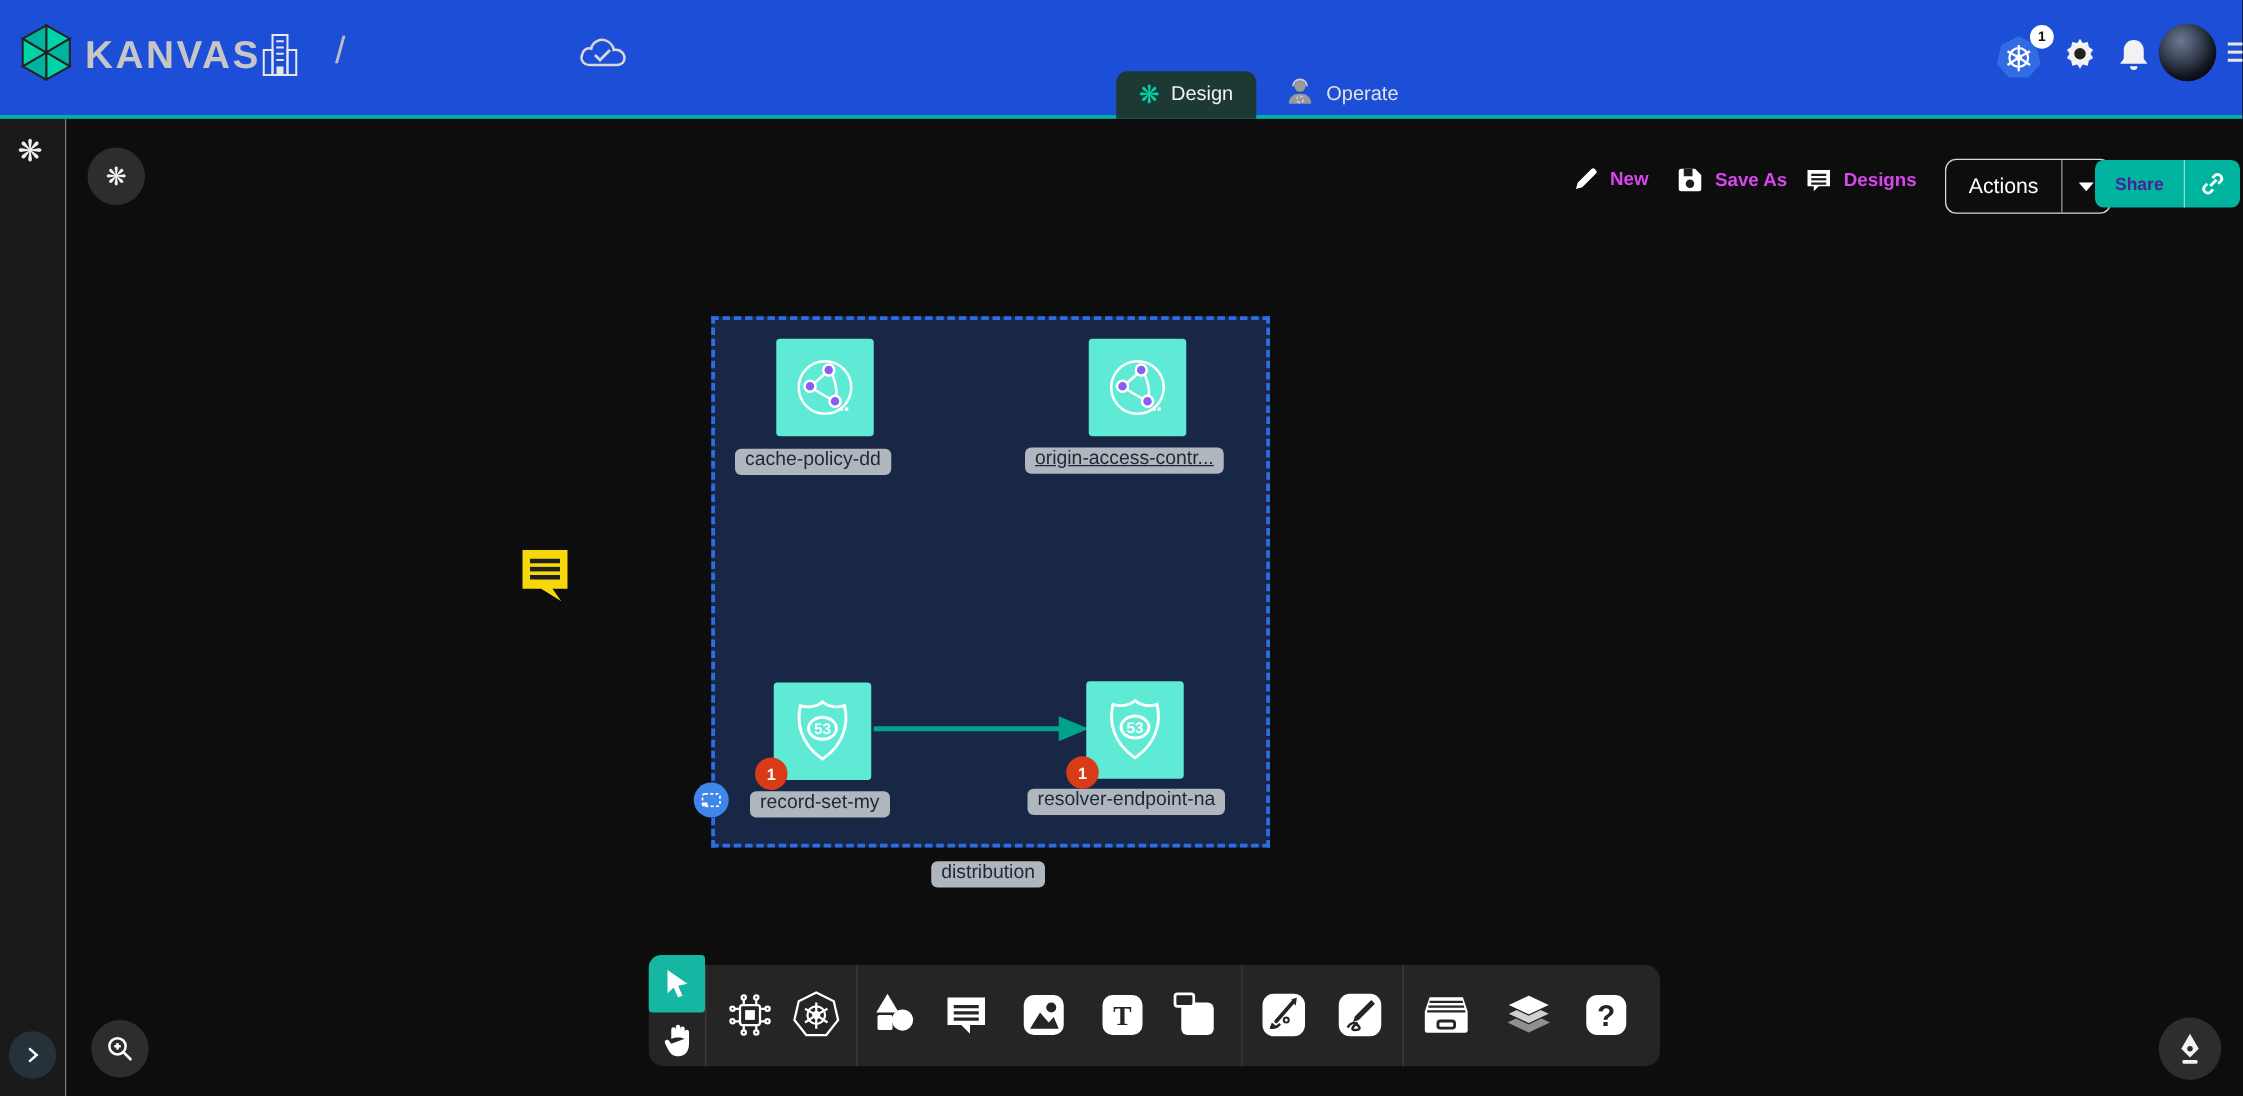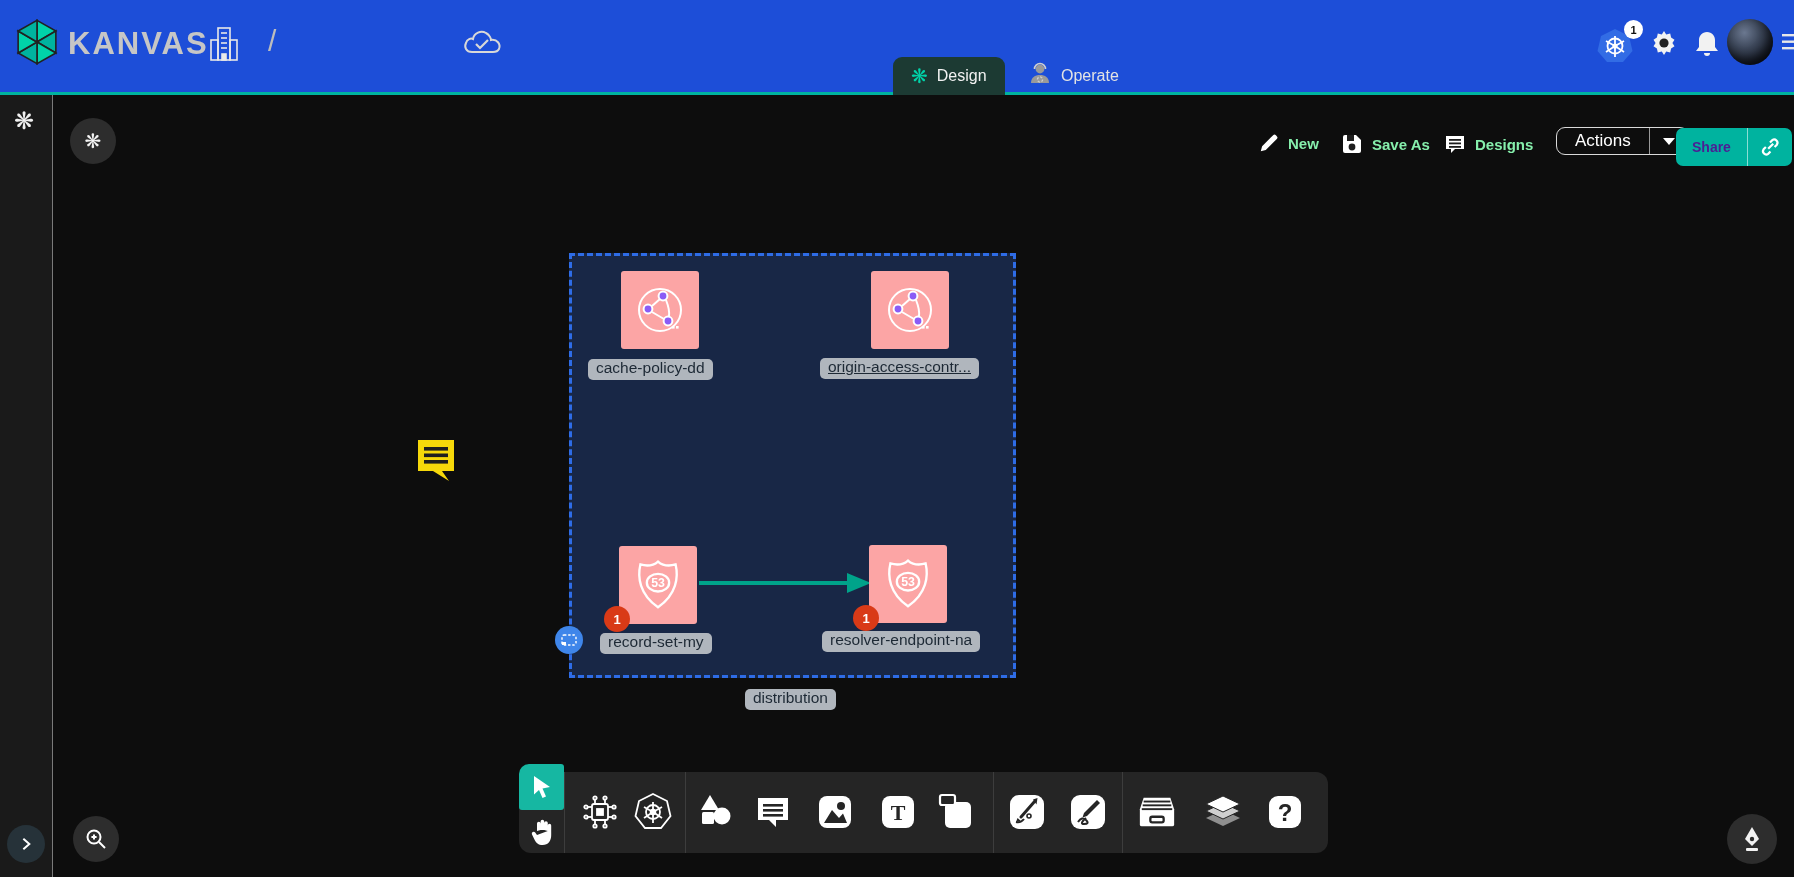--- a/index.html
+++ b/index.html
@@ -16,32 +16,32 @@
   .tab .tlabel{font-size:16px;color:#f2f2f2;}
   .hdr-ic{position:absolute;display:flex;align-items:center;justify-content:center;}
   .avatar{position:absolute;left:1727px;top:19px;width:46px;height:46px;border-radius:50%;background:radial-gradient(circle at 38% 30%,#6b7890 0%,#3a4456 38%,#141925 78%,#0a0d14 100%);box-shadow:inset -4px -6px 10px rgba(0,0,0,.6);}
   .k8s-badge{position:absolute;right:-7px;top:-7px;width:19px;height:19px;border-radius:50%;background:#fff;color:#111;font-size:11px;font-weight:bold;display:flex;align-items:center;justify-content:center;}
   
   #sidebar{position:absolute;left:0;top:95px;width:53px;height:782px;background:#1a1a1a;border-right:1px solid #7a7a7a;box-sizing:border-box;z-index:20;}
   .spiral{color:#f0f0f0;font-size:24px;}
   .circle-btn{position:absolute;border-radius:50%;background:#2d2d2d;display:flex;align-items:center;justify-content:center;cursor:pointer;}
   
   .act-item{position:absolute;top:132px;display:flex;align-items:center;gap:8px;color:#fff;cursor:pointer;}
-  .act-item span{font-size:15px;font-weight:600;color:#86efac;}
-  #actions-btn{position:absolute;left:1556px;top:127px;height:28px;display:flex;align-items:center;border:1px solid #d9d9d9;border-radius:9px;color:#fff;box-sizing:border-box;cursor:pointer;}
+  .act-item span{font-size:15px;font-weight:600;color:#d946ef;}
+  #actions-btn{position:absolute;left:1556px;top:127px;height:44px;display:flex;align-items:center;border:1px solid #d9d9d9;border-radius:9px;color:#fff;box-sizing:border-box;cursor:pointer;}
   #actions-btn .albl{font-size:17px;padding:0 18px;}
   #actions-btn .asep{width:1px;height:100%;background:#9a9a9a;}
   #actions-btn .acaret{padding:0 12px;display:flex;align-items:center;}
   #share-btn{position:absolute;left:1676px;top:128px;height:38px;display:flex;align-items:center;background:#00B39F;border-radius:7px;cursor:pointer;}
   #share-btn .slbl{color:#4c1d95;font-size:14px;font-weight:bold;padding:0 16px;}
   #share-btn .ssep{width:1px;height:100%;background:rgba(255,255,255,.55);}
   #share-btn .slink{padding:0 11px;display:flex;align-items:center;}
   
   #selection{position:absolute;left:569px;top:253px;width:447px;height:425px;background:rgba(56,110,224,0.27);border:3px dashed #2e6ce6;box-sizing:border-box;z-index:2;}
-  .node{position:absolute;width:78px;height:78px;background:#fca5a5;border-radius:3px;display:flex;align-items:center;justify-content:center;z-index:4;cursor:pointer;}
+  .node{position:absolute;width:78px;height:78px;background:#5eead4;border-radius:3px;display:flex;align-items:center;justify-content:center;z-index:4;cursor:pointer;}
   .pill{position:absolute;background:#b0b6bd;color:#1d2935;font-size:15.5px;padding:0 8px 3px 8px;border-radius:5px;white-space:nowrap;z-index:6;}
   .nbadge{position:absolute;width:26px;height:26px;border-radius:50%;background:#d93a17;color:#fff;font-size:13px;font-weight:bold;display:flex;align-items:center;justify-content:center;z-index:7;}
   #handle{position:absolute;left:555px;top:626px;width:28px;height:28px;border-radius:50%;background:#3f86ea;display:flex;align-items:center;justify-content:center;z-index:8;cursor:pointer;}
   
   #btoolbar{position:absolute;left:519px;top:772px;width:809px;height:81px;background:#252525;border-radius:12px;z-index:10;}
   .tb-div{position:absolute;top:0;width:1px;height:81px;background:#3d3d3d;}
   .tb-icon{position:absolute;top:20px;width:40px;height:40px;display:flex;align-items:center;justify-content:center;cursor:pointer;}
   #select-cell{position:absolute;left:0px;top:-8px;width:45px;height:46px;background:#16b7a2;border-radius:10px 3px 3px 3px;display:flex;align-items:center;justify-content:center;cursor:pointer;}
   #hand-cell{position:absolute;left:4px;top:42px;width:38px;height:36px;display:flex;align-items:center;justify-content:center;cursor:pointer;}
   .rsq{fill:#fff;}

